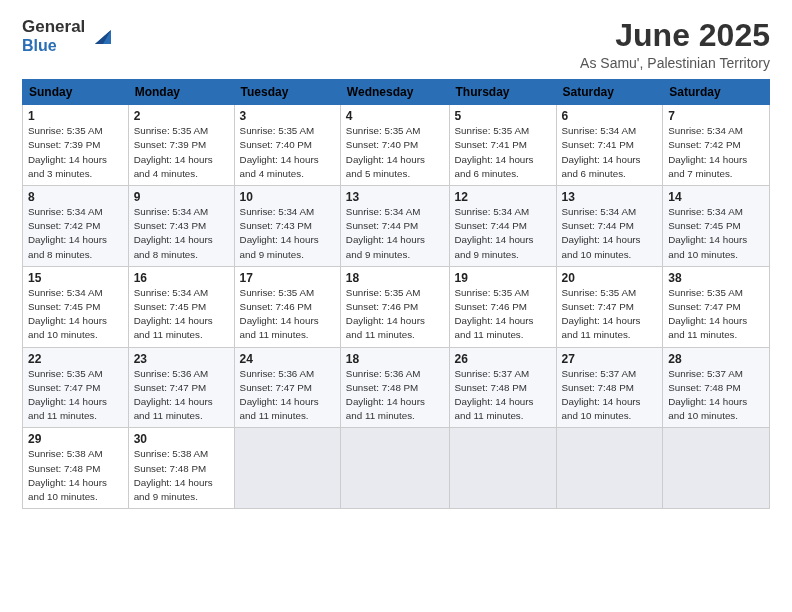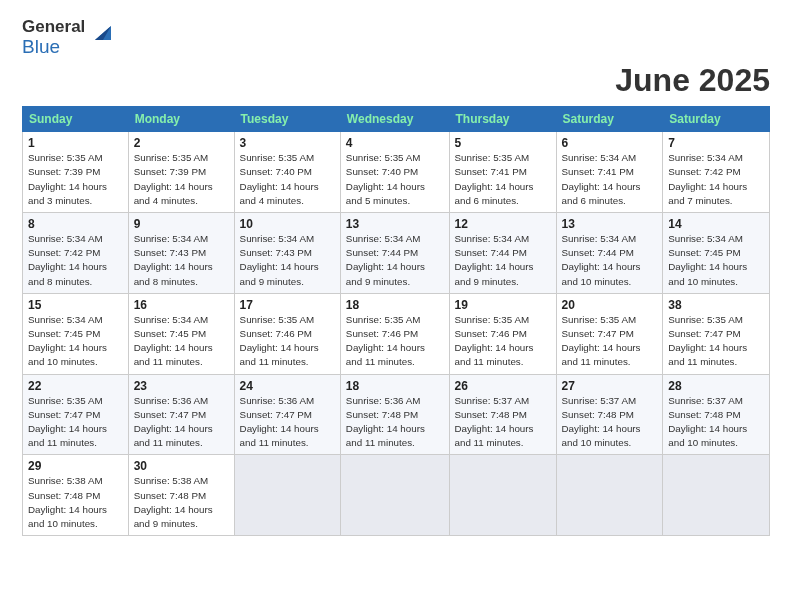--- a/index.html
+++ b/index.html
@@ -17,67 +17,66 @@
       background: #fff;
     }
     .header-row {
       display: flex;
       justify-content: space-between;
       align-items: flex-start;
       margin-bottom: 4px;
     }
     .logo {
       display: flex;
-      align-items: flex-start;
+      align-items: center;
       gap: 0px;
     }
     .logo-text {
       display: flex;
       flex-direction: column;
       line-height: 1.1;
     }
     .logo-general {
       font-size: 17px;
       font-weight: bold;
       color: #333;
     }
     .logo-blue {
-      font-size: 19px;
-      font-weight: normal;
+      font-size: 16px;
+      font-weight: bold;
       color: #2a6eb5;
     }
     .logo-icon {
       width: 28px;
       height: 28px;
       margin-left: 4px;
     }
     .title-block {
       text-align: right;
     }
     .main-title {
       font-size: 32px;
       font-weight: bold;
       color: #333;
       line-height: 1.1;
-      margin-top: 45px;
     }
     .subtitle {
       font-size: 14px;
       color: #555;
       margin-top: 2px;
     }
     .calendar {
       width: 100%;
       border-collapse: collapse;
       margin-top: 8px;
       font-size: 10.5px;
     }
     .calendar thead tr th {
       background: #2a6eb5;
-      color: #86efac;
+      color: #000000;
       font-weight: bold;
       text-align: left;
       padding: 5px 6px;
       font-size: 12px;
       border: 1px solid #2a6eb5;
     }
     .calendar tbody tr td {
       vertical-align: top;
       border: 1px solid #ccc;
       padding: 4px 5px;
@@ -115,20 +114,21 @@
         <span class="logo-general">General</span>
         <span class="logo-blue">Blue</span>
       </div>
       <svg class="logo-icon" viewBox="0 0 28 28" xmlns="http://www.w3.org/2000/svg">
         <polygon points="6,22 22,8 22,22" fill="#2a6eb5"></polygon>
         <polygon points="6,22 22,8 14,22" fill="#1a4a8a"></polygon>
       </svg>
     </div>
     <div class="title-block">
       <div class="main-title">June 2025</div>
+      <div class="subtitle">As Samu', Palestinian Territory</div>
     </div>
   </div>
 
   <table class="calendar">
     <thead>
       <tr>
         <th>Sunday</th>
         <th>Monday</th>
         <th>Tuesday</th>
         <th>Wednesday</th>

